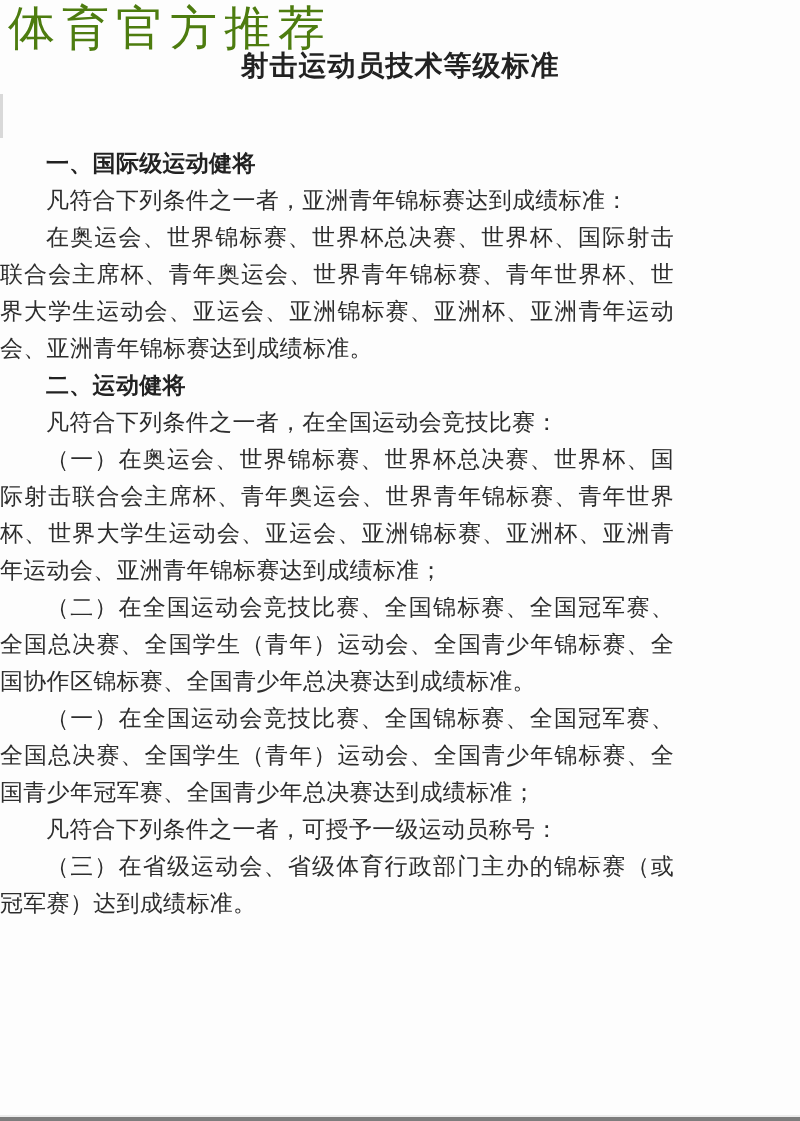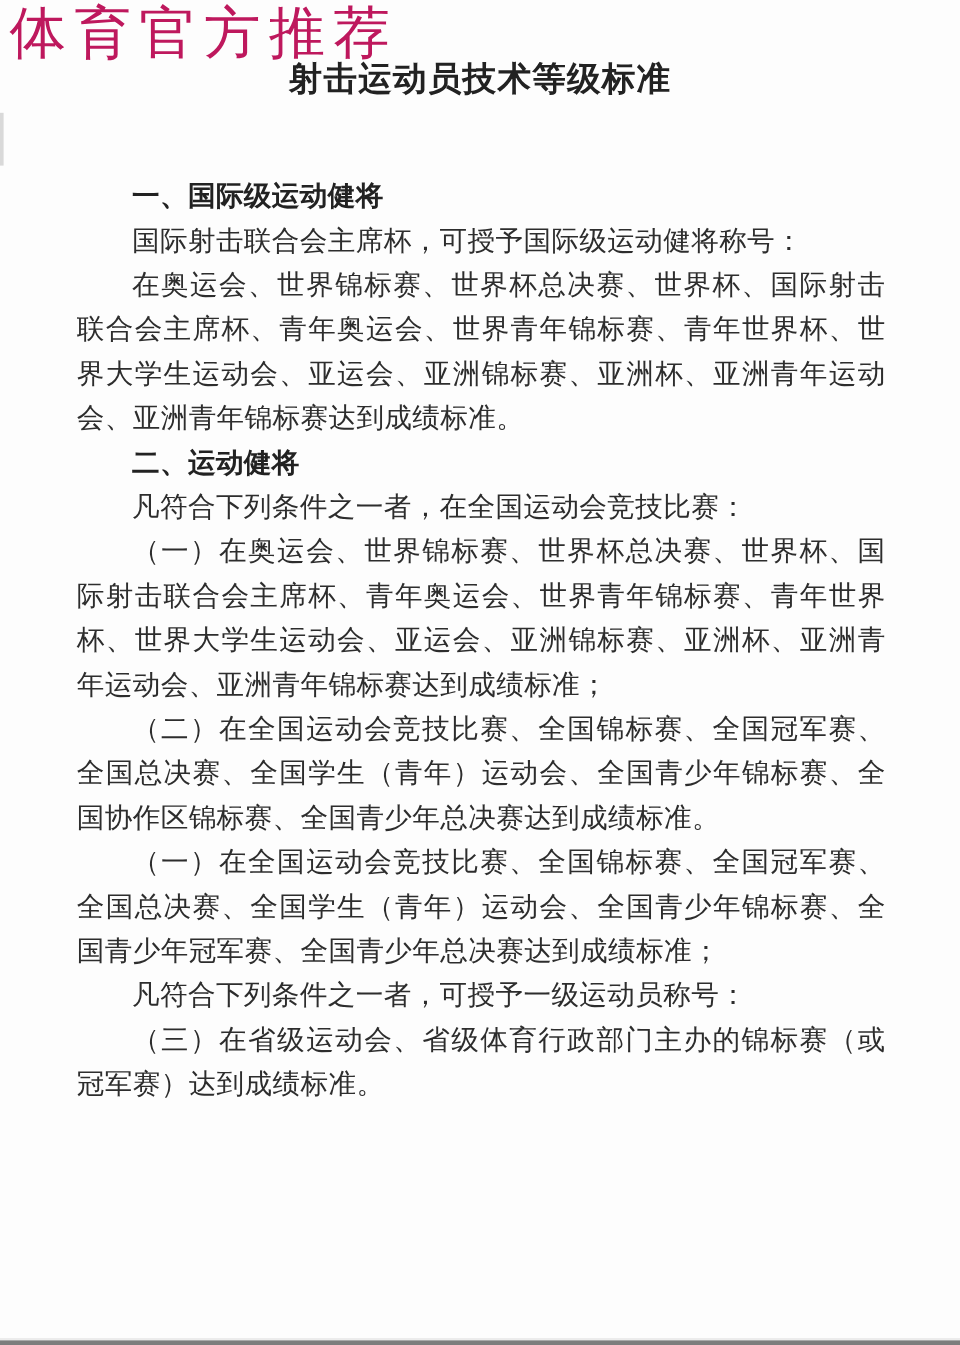--- a/index.html
+++ b/index.html
@@ -14,21 +14,21 @@
     color: #2d2d2d;
   }
   .watermark {
     position: absolute;
     top: 0px;
     left: 8px;
     font-family: "Liberation Serif", "DejaVu Serif", serif;
     font-size: 47px;
     line-height: 56px;
     letter-spacing: 7px;
-    color: #be185d;
+    color: #4d7c0f;
     white-space: nowrap;
     font-weight: 400;
   }
   .scan-artifact-left {
     position: absolute;
     left: 0;
     top: 94px;
     width: 3px;
     height: 44px;
     background: #d9d9d9;
@@ -38,21 +38,20 @@
     text-align: center;
     font-family: "Liberation Sans", "DejaVu Sans", sans-serif;
     font-size: 28px;
     line-height: 33px;
     font-weight: bold;
     letter-spacing: 1px;
     color: #222222;
   }
   .content {
     margin-top: 63px;
-    margin-left: 64px;
     width: 674px;
     font-size: 23px;
     line-height: 37px;
     text-align: justify;
     letter-spacing: 0.3px;
   }
   .content p {
     text-indent: 2em;
     margin: 0;
   }
@@ -79,21 +78,21 @@
 
 <div class="watermark">体育官方推荐</div>
 <div class="scan-artifact-left"></div>
 
 <h1 class="doc-title">射击运动员技术等级标准</h1>
 
 <div class="content">
 
   <div class="section">
     <p class="section-heading">一、国际级运动健将</p>
-    <p>国际射击联合会主席杯，可授予国际级运动健将称号：</p>
+    <p>凡符合下列条件之一者，亚洲青年锦标赛达到成绩标准：</p>
     <p>在奥运会、世界锦标赛、世界杯总决赛、世界杯、国际射击联合会主席杯、青年奥运会、世界青年锦标赛、青年世界杯、世界大学生运动会、亚运会、亚洲锦标赛、亚洲杯、亚洲青年运动会、亚洲青年锦标赛达到成绩标准。</p>
   </div>
 
   <div class="section">
     <p class="section-heading">二、运动健将</p>
     <p>凡符合下列条件之一者，在全国运动会竞技比赛：</p>
     <p>（一）在奥运会、世界锦标赛、世界杯总决赛、世界杯、国际射击联合会主席杯、青年奥运会、世界青年锦标赛、青年世界杯、世界大学生运动会、亚运会、亚洲锦标赛、亚洲杯、亚洲青年运动会、亚洲青年锦标赛达到成绩标准；</p>
     <p>（二）在全国运动会竞技比赛、全国锦标赛、全国冠军赛、全国总决赛、全国学生（青年）运动会、全国青少年锦标赛、全国协作区锦标赛、全国青少年总决赛达到成绩标准。</p>
   </div>
 

